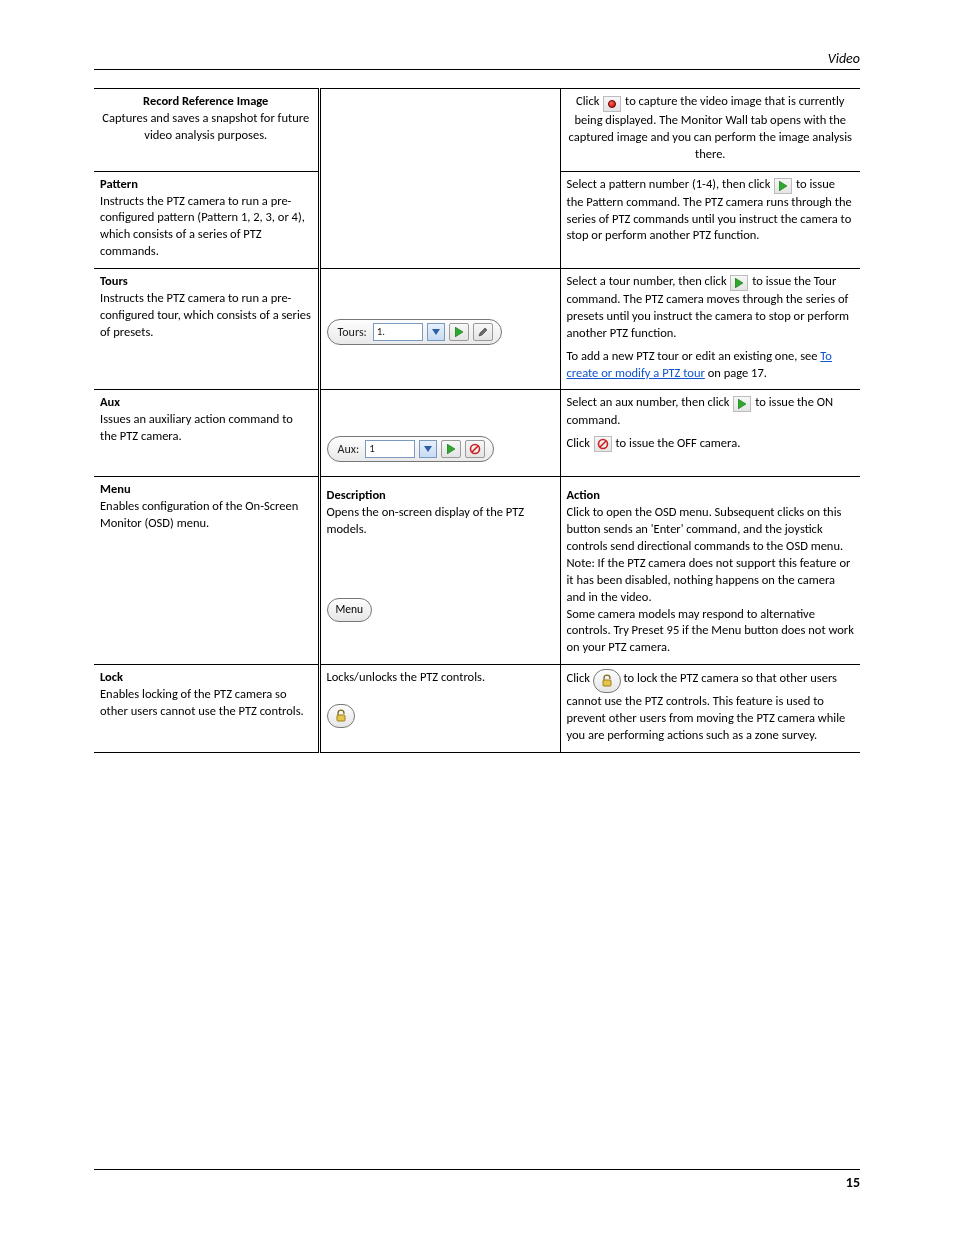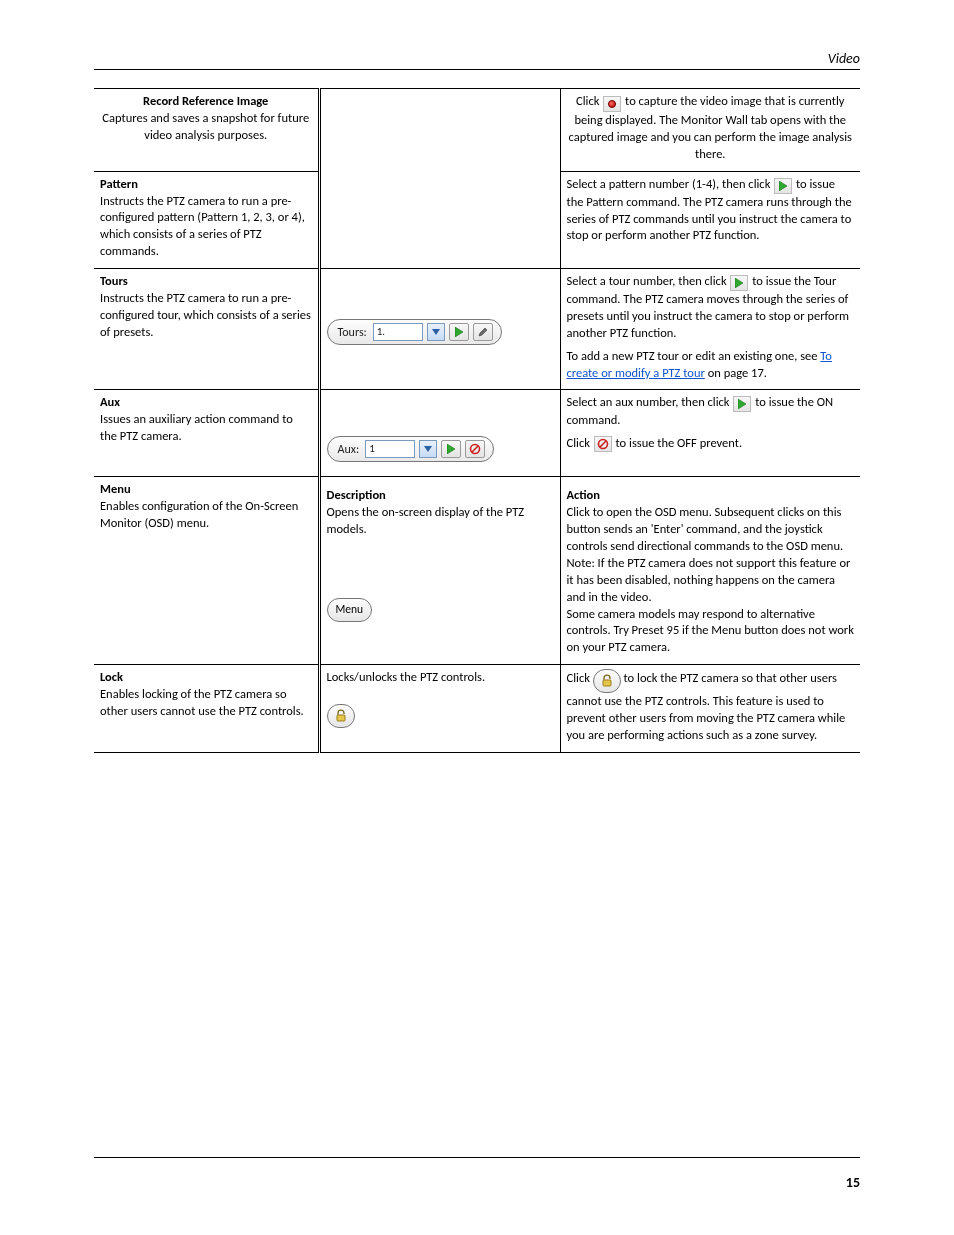--- a/index.html
+++ b/index.html
@@ -133,21 +133,21 @@
   }
   .play-tri svg, .dropdown-btn svg, .icon-btn svg { display:block; }
 
   .footer {
     position: absolute;
     left: 94px; right: 94px; bottom: 44px;
     border-top: 1px solid #000;
     text-align: right;
     font-size: 14px;
     font-weight: 700;
-    padding-top: 16px;
+    padding-top: 4px;
   }
 </style>
 </head>
 <body>
 
 <div class="page">
   <div class="header">
     <span>Video</span>
   </div>
 
@@ -269,21 +269,21 @@
         </span>
         <span> to issue the ON command.</span>
         <div style="height:6px"></div>
         <span>Click </span>
         <span class="inline-icon-box">
           <svg width="12" height="12" viewBox="0 0 12 12">
                 <circle cx="6" cy="6" r="4.5" fill="none" stroke="#cc2020" stroke-width="1.6"></circle>
                 <line x1="3" y1="9" x2="9" y2="3" stroke="#cc2020" stroke-width="1.6"></line>
               </svg>
         </span>
-        <span> to issue the OFF prevent.</span>
+        <span> to issue the OFF camera.</span>
       </td>
     </tr>
 
     <tr>
       <td class="col1">
         <div class="bold">Menu</div>
         <div>Enables configuration of the On-Screen Monitor (OSD) menu.</div>
       </td>
       <td class="col2">
         <div class="fieldsubhead">Description</div>

